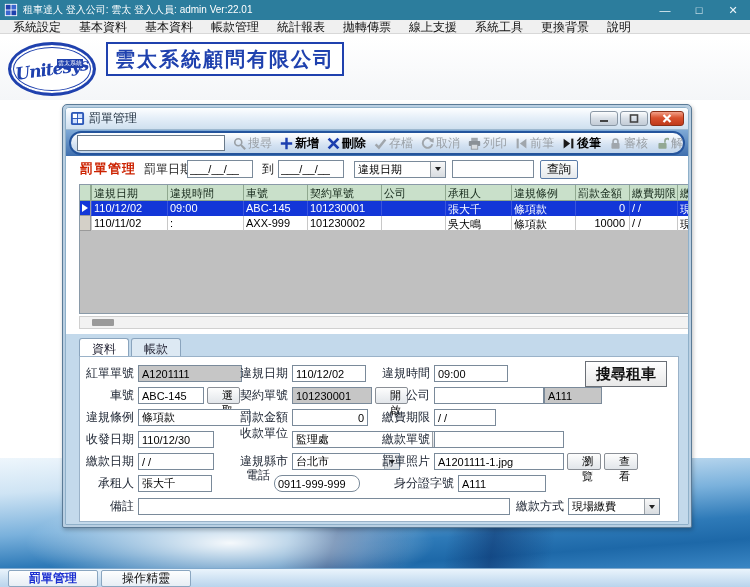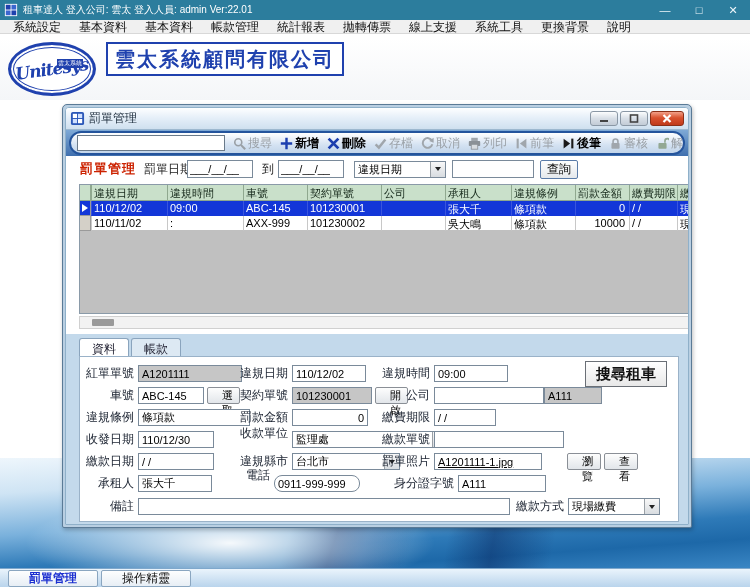--- a/index.html
+++ b/index.html
@@ -393,21 +393,21 @@
           <input class="fin" style="left: 354px; top: 74px; width: 130px;" value="">
 
           <label class="flab" style="left:2px;top:96px;width:52px">繳款日期</label>
           <input class="fin" style="left: 58px; top: 96px; width: 76px;" value="/ /">
           <label class="flab" style="left:158px;top:96px;width:50px">違規縣市</label>
           <div class="combo" style="left:212px;top:96px;width:108px">
             <span class="cval">台北市</span>
             <span class="carr"></span>
           </div>
           <label class="flab" style="left:300px;top:96px;width:50px">罰單照片</label>
-          <input class="fin" style="left: 354px; top: 96px; width: 108px; text-decoration: underline;" value="A1201111-1.jpg">
+          <input class="fin" style="left: 354px; top: 96px; width: 130px;" value="A1201111-1.jpg">
           <div class="fbtn" style="left:487px;top:96px;width:34px">瀏覽</div>
           <div class="fbtn" style="left:524px;top:96px;width:34px">查看</div>
 
           <label class="flab" style="left:2px;top:118px;width:52px">承租人</label>
           <input class="fin" style="left: 58px; top: 118px; width: 74px;" value="張大千">
           <label class="flab" style="left:162px;top:110px;width:28px">電話</label>
           <input class="fin" style="left: 194px; top: 118px; width: 86px; border-radius: 8px;" value="0911-999-999">
           <label class="flab" style="left:312px;top:118px;width:62px">身分證字號</label>
           <input class="fin" style="left: 378px; top: 118px; width: 88px;" value="A111">
 

